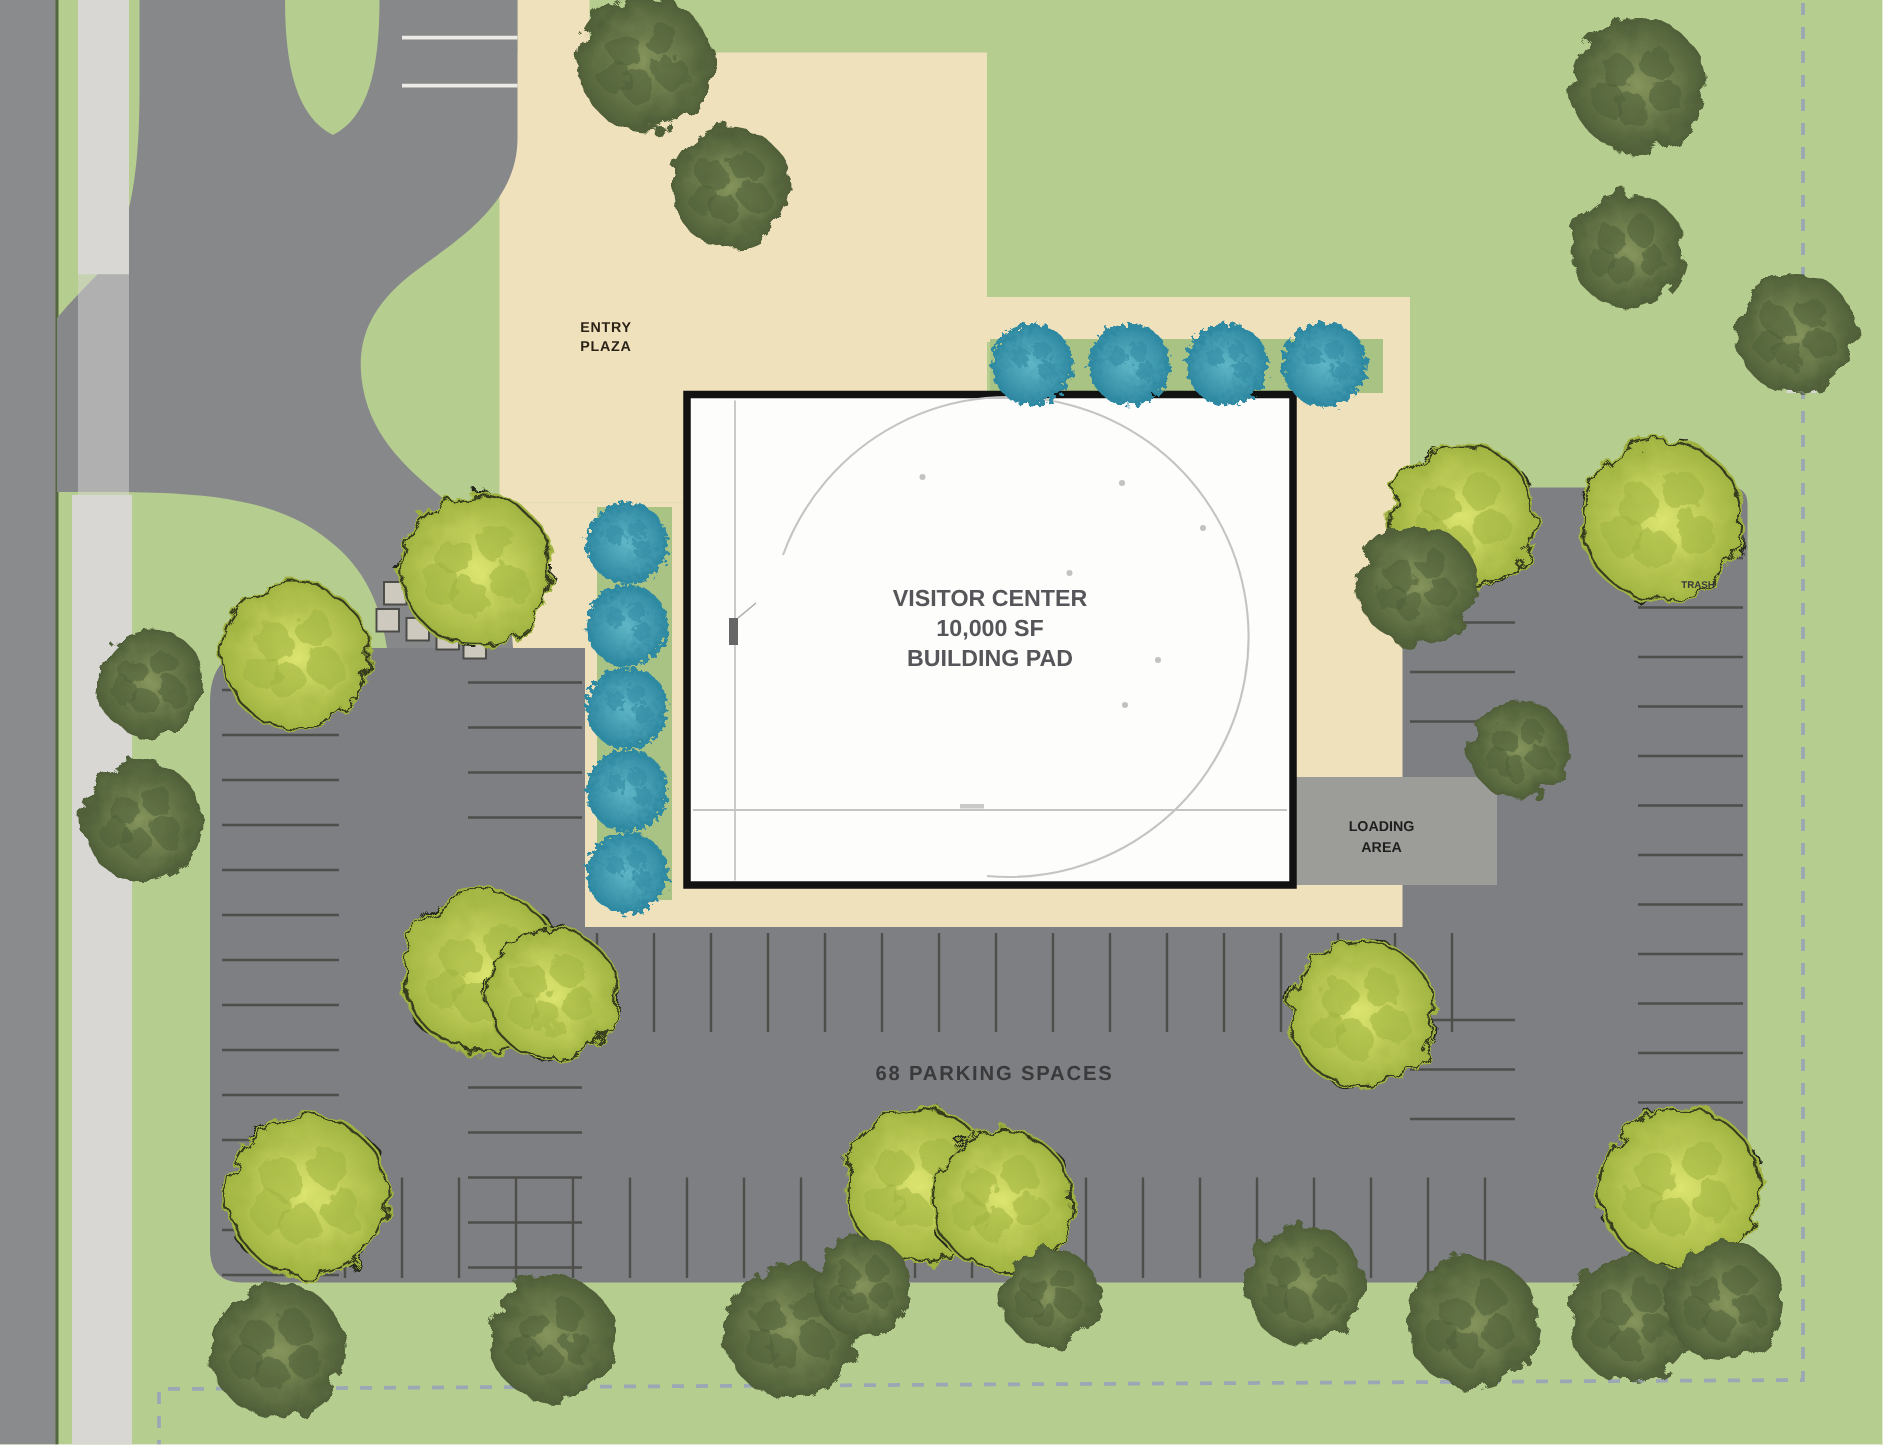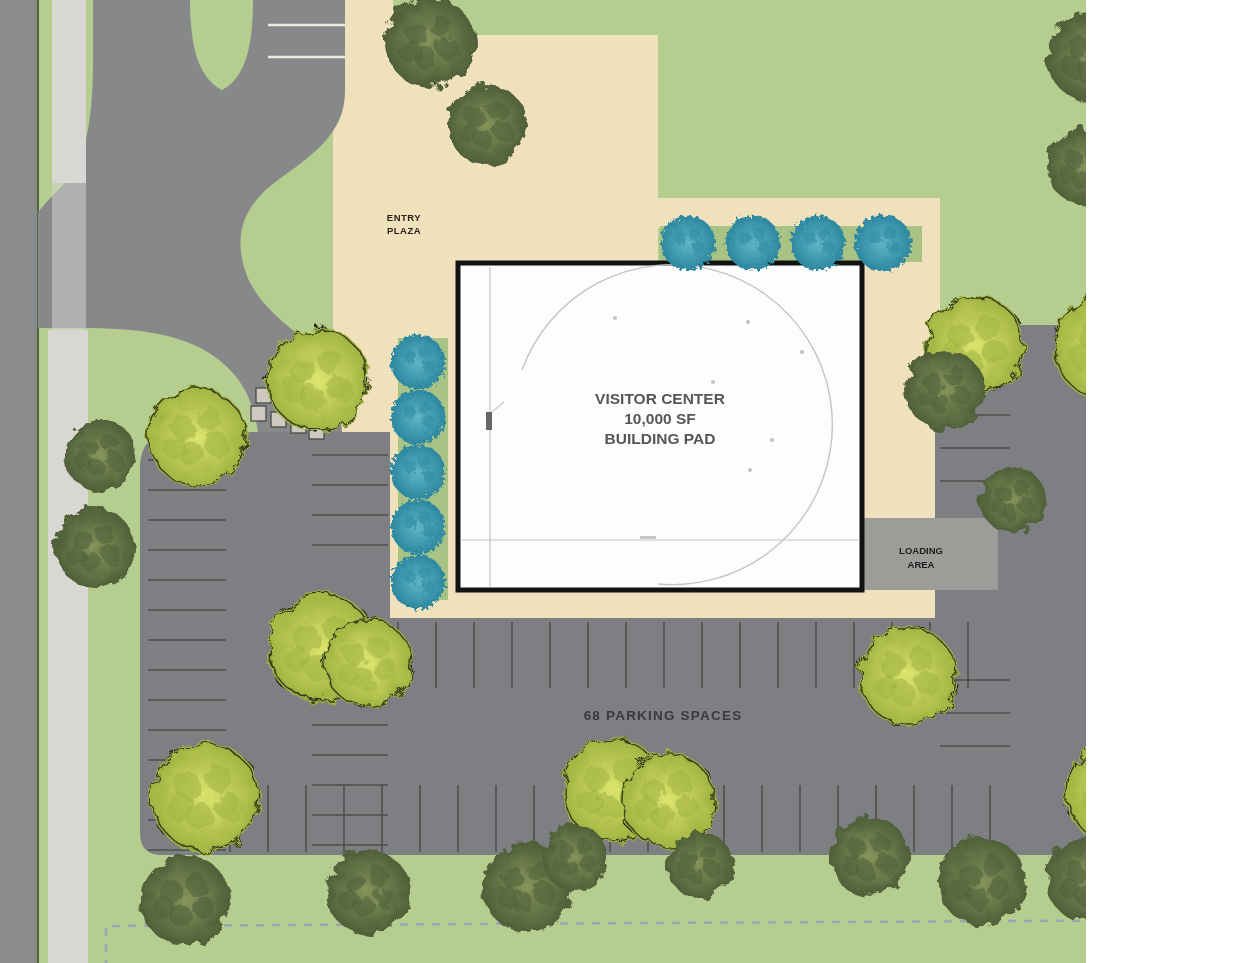--- a/index.html
+++ b/index.html
@@ -1,16 +1,16 @@
 <!DOCTYPE html>
 <html><head>
 <meta charset="utf-8">
 <style>
   html,body{margin:0;padding:0;background:#ffffff;}
-  #stage{position:relative;width:1086px;height:963px;overflow:hidden;
+  #stage{position:relative;width:1255px;height:963px;overflow:hidden;
          font-family:"Liberation Sans", sans-serif;}
   svg{display:block}
   text{font-family:"Liberation Sans", sans-serif;}
   .lbl-small{font-weight:bold;}
 </style>
 </head>
 <body>
 
 <div id="stage">
 <svg width="1255" height="963" viewBox="0 0 1255 963">

